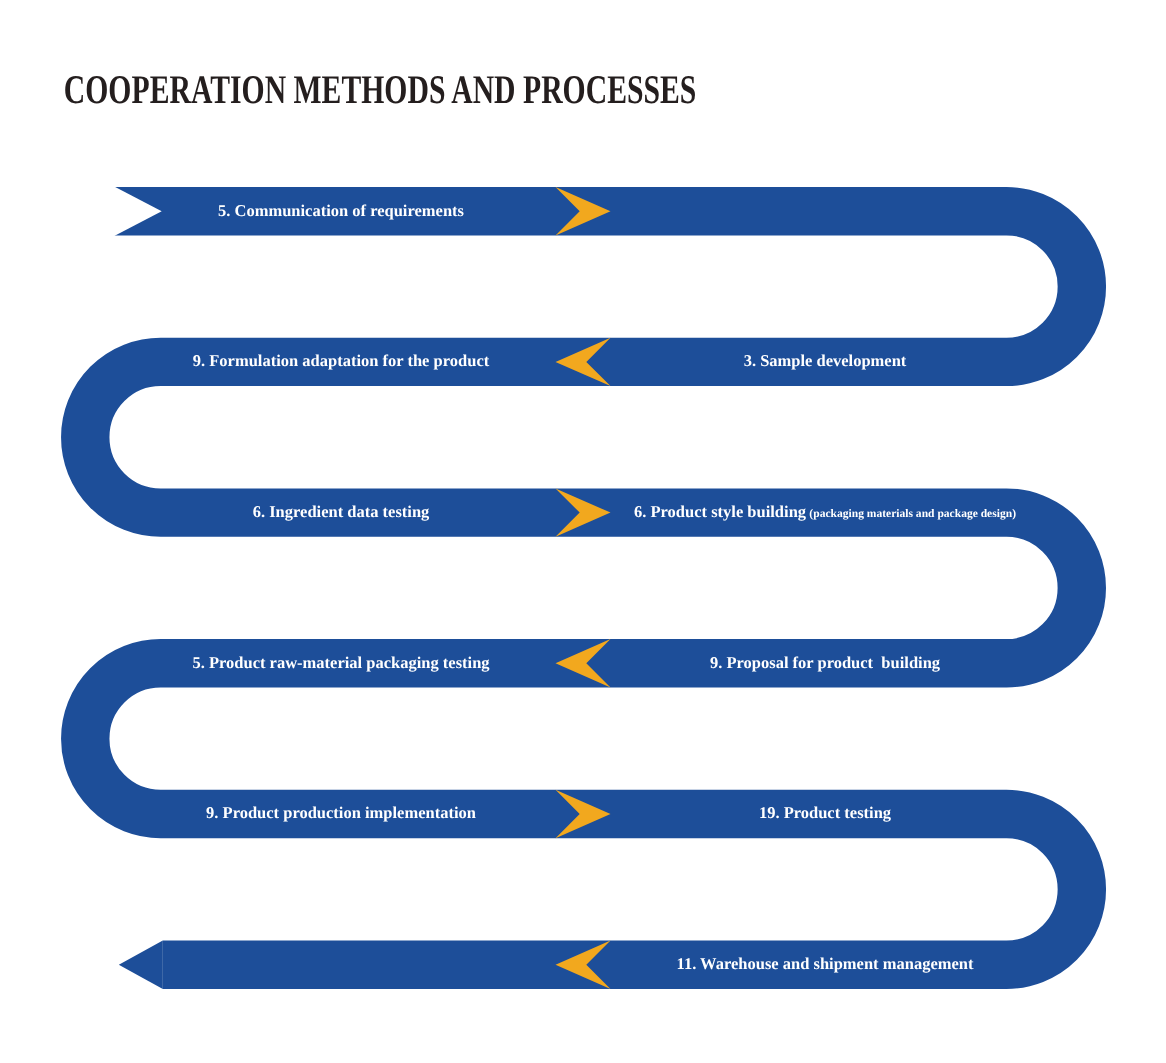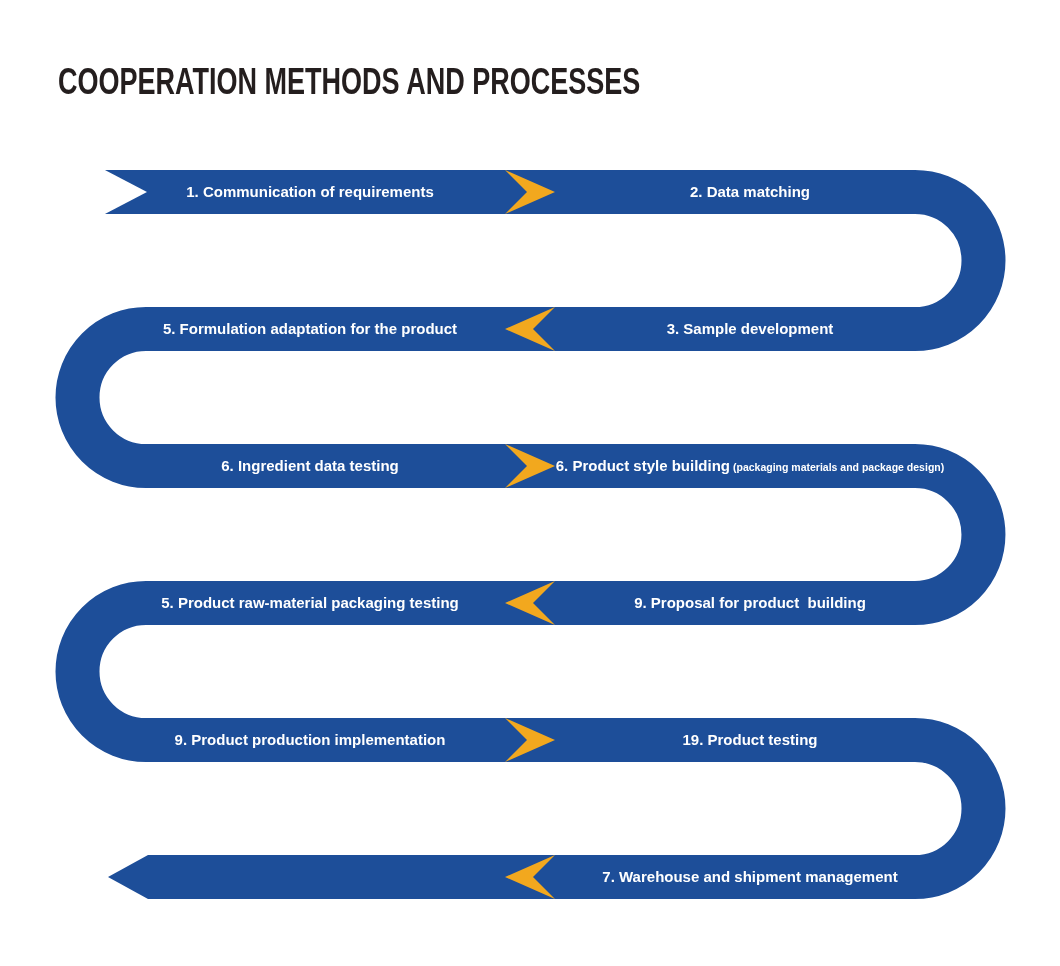--- a/index.html
+++ b/index.html
@@ -1,20 +1,20 @@
 <!DOCTYPE html>
 <html style="--background: #ffffff; --ribbon: #1d4e99; --arrow: #f2a81e; --title-text: #241e1e; --label-text: #ffffff;"><head>
 <meta charset="utf-8">
 <style>
   html,body{margin:0;padding:0;}
   .canvas{
     position:relative;
     width:1060px;height:966px;
     background:var(--background,#ffffff);
-    font-family:Liberation Sans, sans-serif;
+    font-family:Liberation Serif, serif;
     overflow:hidden;
   }
   .page-title{
     position:absolute;
     left:58px;top:61px;
     margin:0;
     font-size:37px;
     font-weight:700;
     letter-spacing:0px;
     color:var(--title-text,#241e1e);
@@ -69,25 +69,24 @@
     <polygon points="148,855 108,877 148,899" fill="var(--ribbon,#1d4e99)"></polygon>
 
     <polygon points="505,170 555,192 505,214 527,192" fill="var(--arrow,#f2a81e)"></polygon>
     <polygon points="555,307 505,329 555,351 533,329" fill="var(--arrow,#f2a81e)"></polygon>
     <polygon points="505,444 555,466 505,488 527,466" fill="var(--arrow,#f2a81e)"></polygon>
     <polygon points="555,581 505,603 555,625 533,603" fill="var(--arrow,#f2a81e)"></polygon>
     <polygon points="505,718 555,740 505,762 527,740" fill="var(--arrow,#f2a81e)"></polygon>
     <polygon points="555,855 505,877 555,899 533,877" fill="var(--arrow,#f2a81e)"></polygon>
   </svg>
 
-  <div class="lbl col-left r1">1. Communication of requirements</div>
-  <div class="lbl col-right r1">2. Data matching</div>
+  <div class="lbl col-left r1">5. Communication of requirements</div>
   <div class="lbl col-right r2">3. Sample development</div>
-  <div class="lbl col-left r2">5. Formulation adaptation for the product</div>
+  <div class="lbl col-left r2">9. Formulation adaptation for the product</div>
   <div class="lbl col-left r3">6. Ingredient data testing</div>
   <div class="lbl col-right r3"><span>6. Product style building</span><span class="note">(packaging materials and package design)</span></div>
   <div class="lbl col-right r4">9. Proposal for product  building</div>
   <div class="lbl col-left r4">5. Product raw-material packaging testing</div>
   <div class="lbl col-left r5">9. Product production implementation</div>
   <div class="lbl col-right r5">19. Product testing</div>
-  <div class="lbl col-right r6">7. Warehouse and shipment management</div>
+  <div class="lbl col-right r6">11. Warehouse and shipment management</div>
 
 </div>
 
 </body></html>

